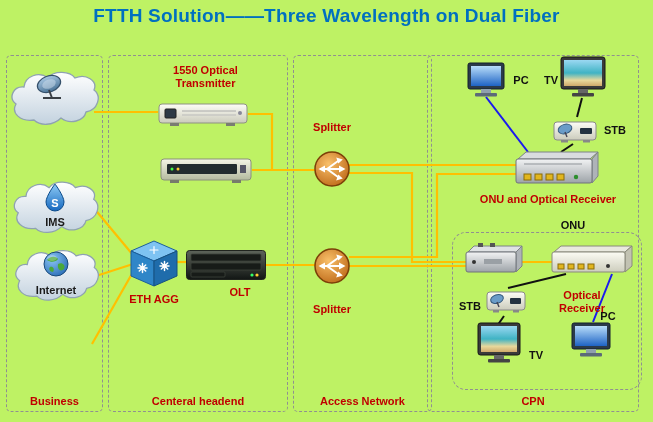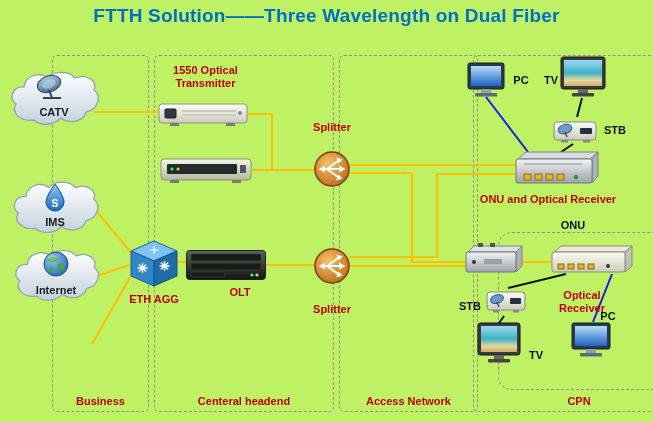--- a/index.html
+++ b/index.html
@@ -1,20 +1,20 @@
 <!DOCTYPE html>
 <html><head>
 <meta charset="utf-8">
 <style>
   html,body{margin:0;padding:0;background:#fff;}
   .stage{position:relative;width:653px;height:422px;background:#bef264;overflow:hidden;
          font-family:"Liberation Sans",sans-serif;}
   .title{position:absolute;top:5px;left:0;width:100%;text-align:center;
          font-size:19px;font-weight:bold;color:#0070C0;letter-spacing:.2px;z-index:5;}
-  .zone{position:absolute;border:1.6px dashed #909090;border-radius:5px;z-index:1;background:transparent;margin-left:46px;}
+  .zone{position:absolute;border:1.6px dashed #909090;border-radius:5px;z-index:1;background:transparent;}
   .zone.rounded{border-radius:14px;}
   .zone-label{position:absolute;left:0;bottom:4px;width:100%;text-align:center;
               font-size:11px;font-weight:bold;color:#C00000;}
   .overlay{position:absolute;left:0;top:0;z-index:2;pointer-events:none;}
   .dev{position:absolute;z-index:3;}
   .lbl{position:absolute;z-index:4;font-size:11px;font-weight:bold;color:#C00000;
        text-align:center;line-height:1.18;}
   .lbl.black{color:#111;}
   .lbl span{display:block;}
   .cloud{position:absolute;z-index:3;}
@@ -135,21 +135,20 @@
       <path d="M26 52 C12 54 3 45 8 36 C0 30 5 18 16 19 C17 8 31 3 40 10 C46 2 62 3 67 10 C78 5 90 13 86 22 C94 28 90 42 78 44 C76 53 62 57 53 50 C45 58 32 58 26 52 Z" fill="url(#cloudGrad)" stroke="#8fa2b2" stroke-width="1.3"></path>
     </svg>
     <svg class="c-icon" style="left:26px;top:4px" width="34" height="28">
       <g transform="rotate(-20 15 12)">
         <ellipse cx="15" cy="12" rx="12" ry="8" fill="url(#dishGrad)" stroke="#35506b" stroke-width="1.2"></ellipse>
         <ellipse cx="15" cy="12" rx="7" ry="4.5" fill="#cfe0ee" opacity="0.5"></ellipse>
       </g>
       <line x1="15" y1="18" x2="18" y2="26" stroke="#3a3f45" stroke-width="2"></line>
       <line x1="9" y1="26" x2="27" y2="26" stroke="#3a3f45" stroke-width="2"></line>
     </svg>
-    <span class="cloud-label">CATV</span>
   </div>
 
   <div class="cloud" style="left:10px;top:178px;width:90px;height:60px">
     <svg class="cloud-shape" viewBox="0 0 92 62">
       <path d="M26 52 C12 54 3 45 8 36 C0 30 5 18 16 19 C17 8 31 3 40 10 C46 2 62 3 67 10 C78 5 90 13 86 22 C94 28 90 42 78 44 C76 53 62 57 53 50 C45 58 32 58 26 52 Z" fill="url(#cloudGrad)" stroke="#8fa2b2" stroke-width="1.3"></path>
     </svg>
     <svg class="c-icon" style="left:33px;top:5px" width="24" height="30">
       <path d="M12 1 C12 1 3 13 3 19 a9 9 0 0 0 18 0 C21 13 12 1 12 1 Z" fill="url(#dropGrad)" stroke="#0a4a8a" stroke-width="1"></path>
       <text x="12" y="24" font-size="11" font-weight="bold" fill="#ffffff" text-anchor="middle">S</text>
     </svg>

